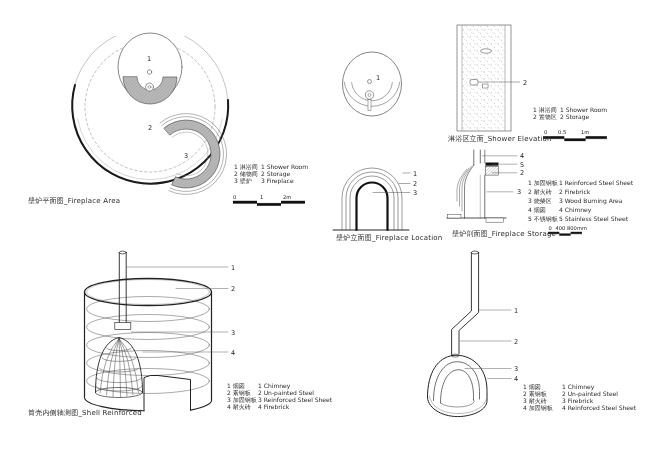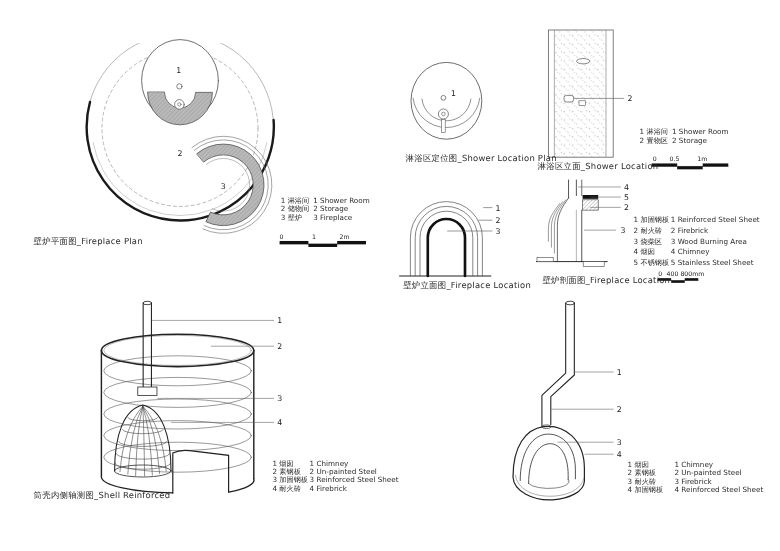--- a/index.html
+++ b/index.html
@@ -208,25 +208,24 @@
       <line x1="459.8" y1="341" x2="511" y2="341" stroke="#555" stroke-width="0.45"></line>
       <line x1="465" y1="368.5" x2="511" y2="368.5" stroke="#555" stroke-width="0.45"></line>
       <line x1="487.5" y1="378.5" x2="511" y2="378.5" stroke="#555" stroke-width="0.45"></line>
       <text x="514" y="312.5">1</text>
       <text x="514" y="343.5">2</text>
       <text x="514" y="371">3</text>
       <text x="514" y="381">4</text>
     </g>
   </svg>
 
-  <div class="fig-title" style="left:28px;top:196px">壁炉平面图_Fireplace Plan</div>
-  <div class="fig-title" style="left:338px;top:127px">淋浴区定位图_Shower Location Plan</div>
-  <div class="fig-title" style="left:448px;top:134px">淋浴区立面_Shower Location</div>
+  <div class="fig-title" style="left:28px;top:196px">壁炉平面图_Fireplace Area</div>
+  <div class="fig-title" style="left:448px;top:134px">淋浴区立面_Shower Elevation</div>
   <div class="fig-title" style="left:336px;top:233px">壁炉立面图_Fireplace Location</div>
-  <div class="fig-title" style="left:452px;top:229px">壁炉剖面图_Fireplace Location</div>
+  <div class="fig-title" style="left:452px;top:229px">壁炉剖面图_Fireplace Storage</div>
   <div class="fig-title" style="left:28px;top:408px">筒壳内侧轴测图_Shell Reinforced</div>
 
   <div class="legend" style="left:234px;top:163px">
     <div class="row">
       <span class="zh">1 淋浴间</span>
       <span class="en">1 Shower Room</span>
     </div>
     <div class="row">
       <span class="zh">2 储物间</span>
       <span class="en">2 Storage</span>

